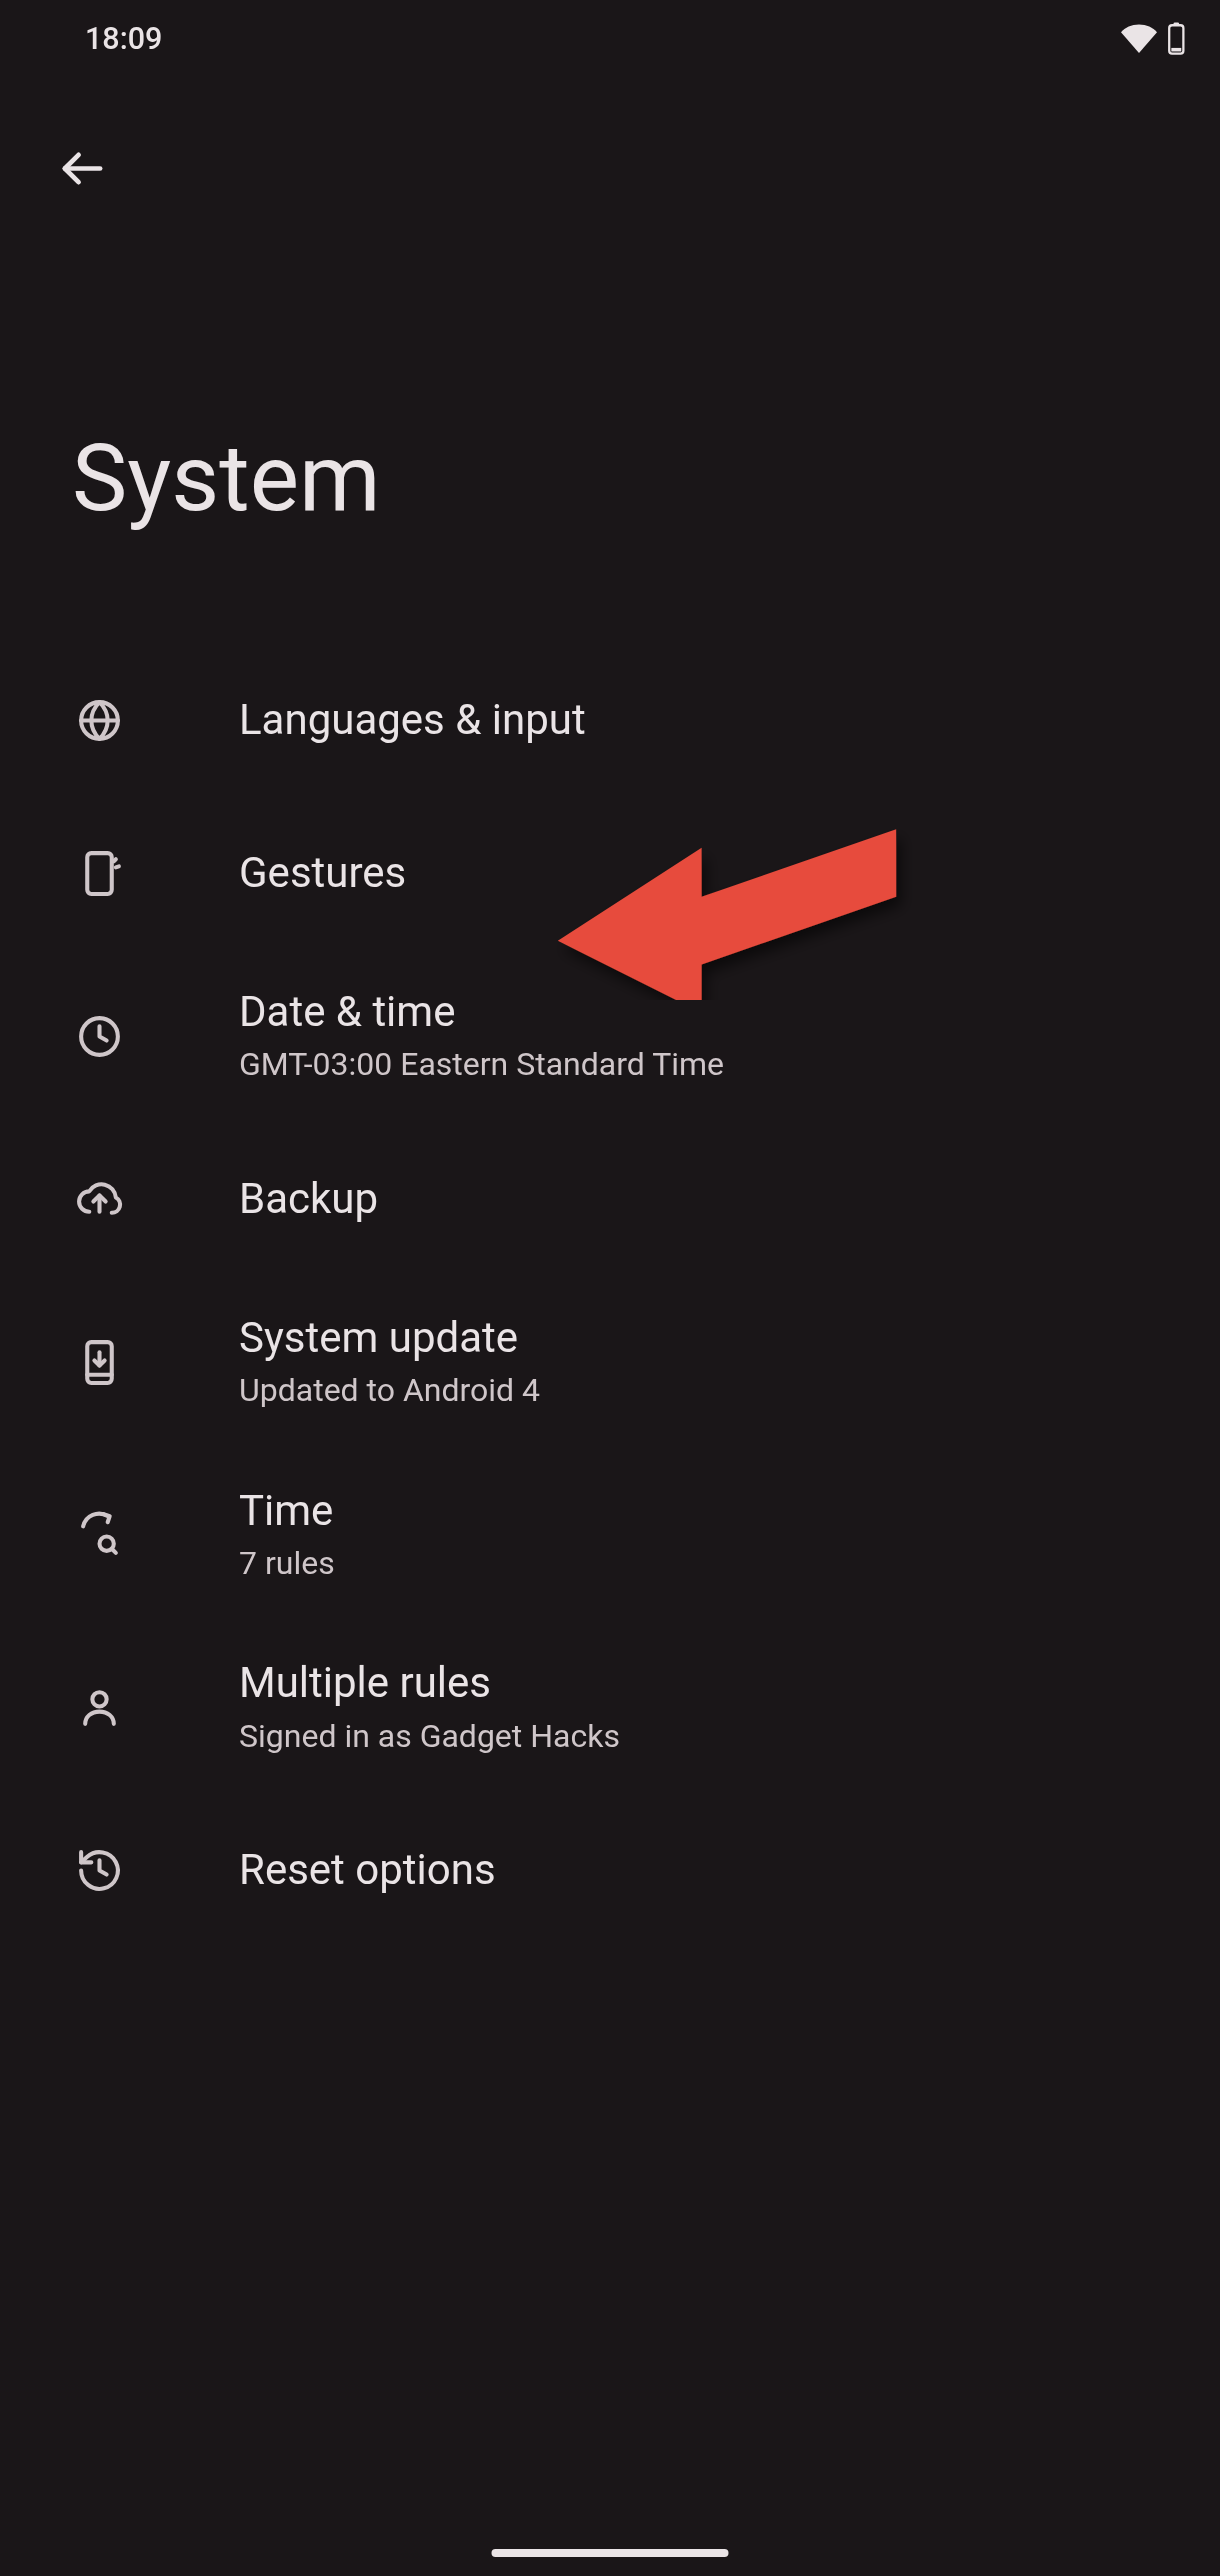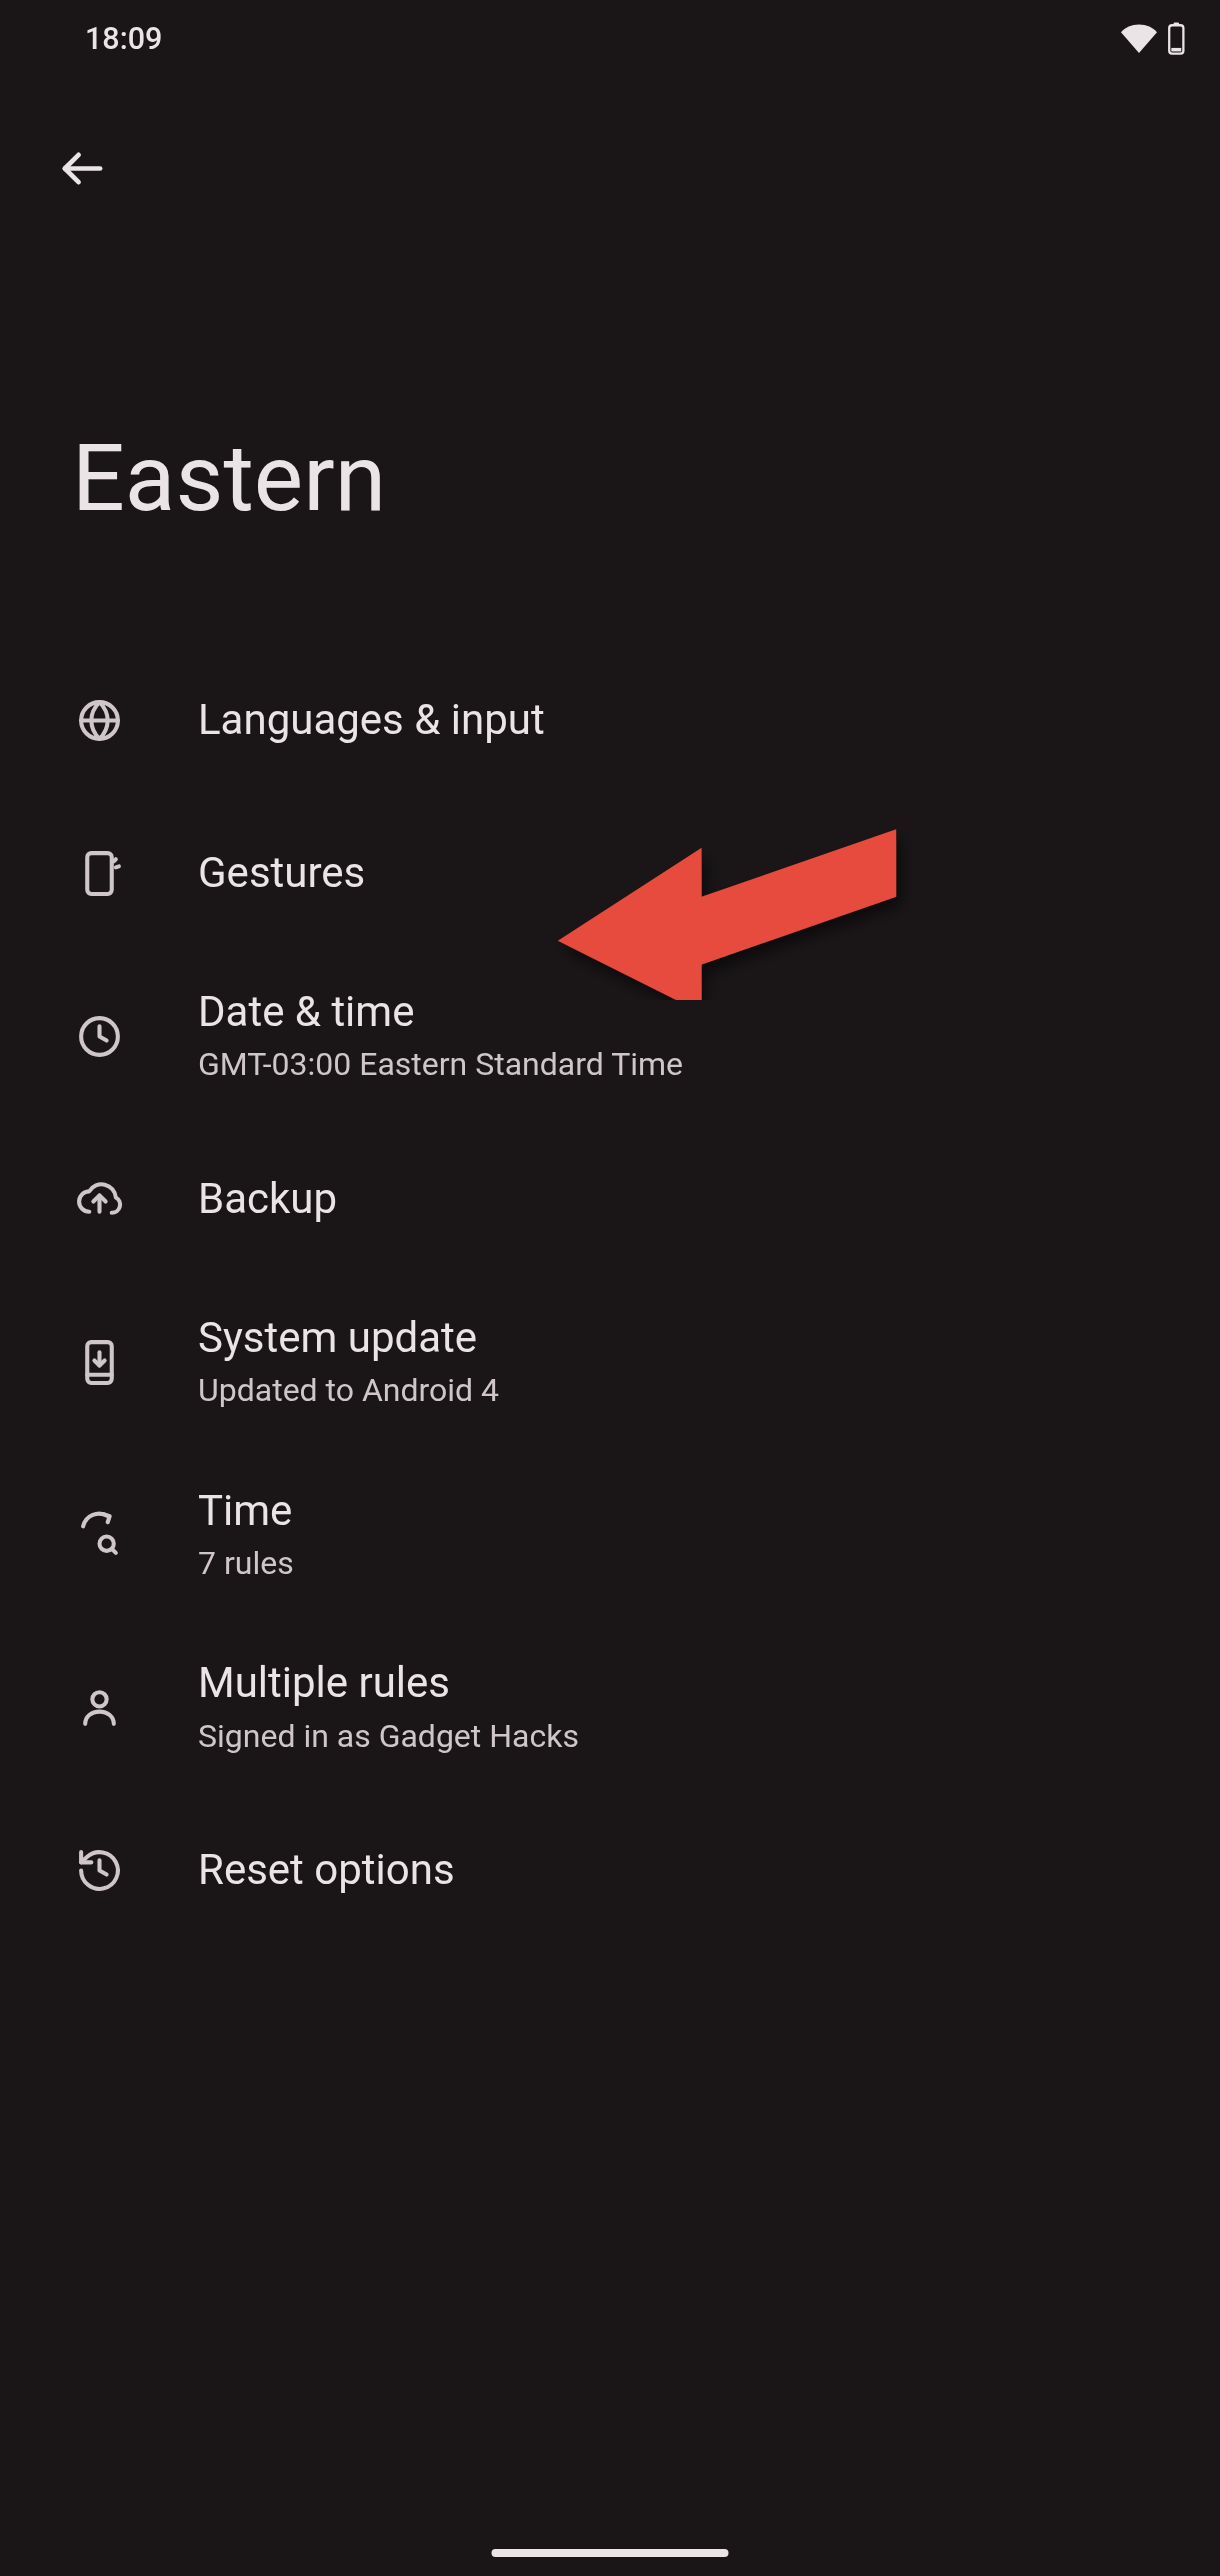--- a/index.html
+++ b/index.html
@@ -78,20 +78,21 @@
     right: 0;
   }
 
   .settings-item {
     display: flex;
     align-items: center;
     padding: 44px 34px 44px 59px;
     min-height: 153px;
     box-sizing: border-box;
     cursor: pointer;
+    gap: 41px;
   }
   .settings-item.two-line {
     padding-top: 37px;
     padding-bottom: 37px;
   }
   .item-icon {
     width: 81px;
     display: flex;
     align-items: center;
     justify-content: center;
@@ -164,21 +165,21 @@
   <div class="back-button">
     <span>
       <svg viewBox="0 0 24 24" fill="none" stroke="#eae4e6" stroke-width="2.4" stroke-linecap="round" stroke-linejoin="round">
           <line x1="21" y1="12" x2="3" y2="12"></line>
           <polyline points="10 5 3 12 10 19"></polyline>
         </svg>
     </span>
   </div>
 </div>
 
-<div class="page-title">Eastern</div>
+<div class="page-title">System</div>
 
 <div class="settings-list">
 
   <div class="settings-item two-line">
     <div class="item-icon">
       <svg viewBox="0 0 24 24" fill="none" stroke="#cfc6c9" stroke-width="2" stroke-linecap="round" stroke-linejoin="round">
           <circle cx="12" cy="12" r="9"></circle>
           <line x1="3" y1="12" x2="21" y2="12"></line>
           <path d="M12 3c2.5 2.5 4 5.7 4 9s-1.5 6.5-4 9c-2.5-2.5-4-5.7-4-9s1.5-6.5 4-9z"></path>
         </svg>

